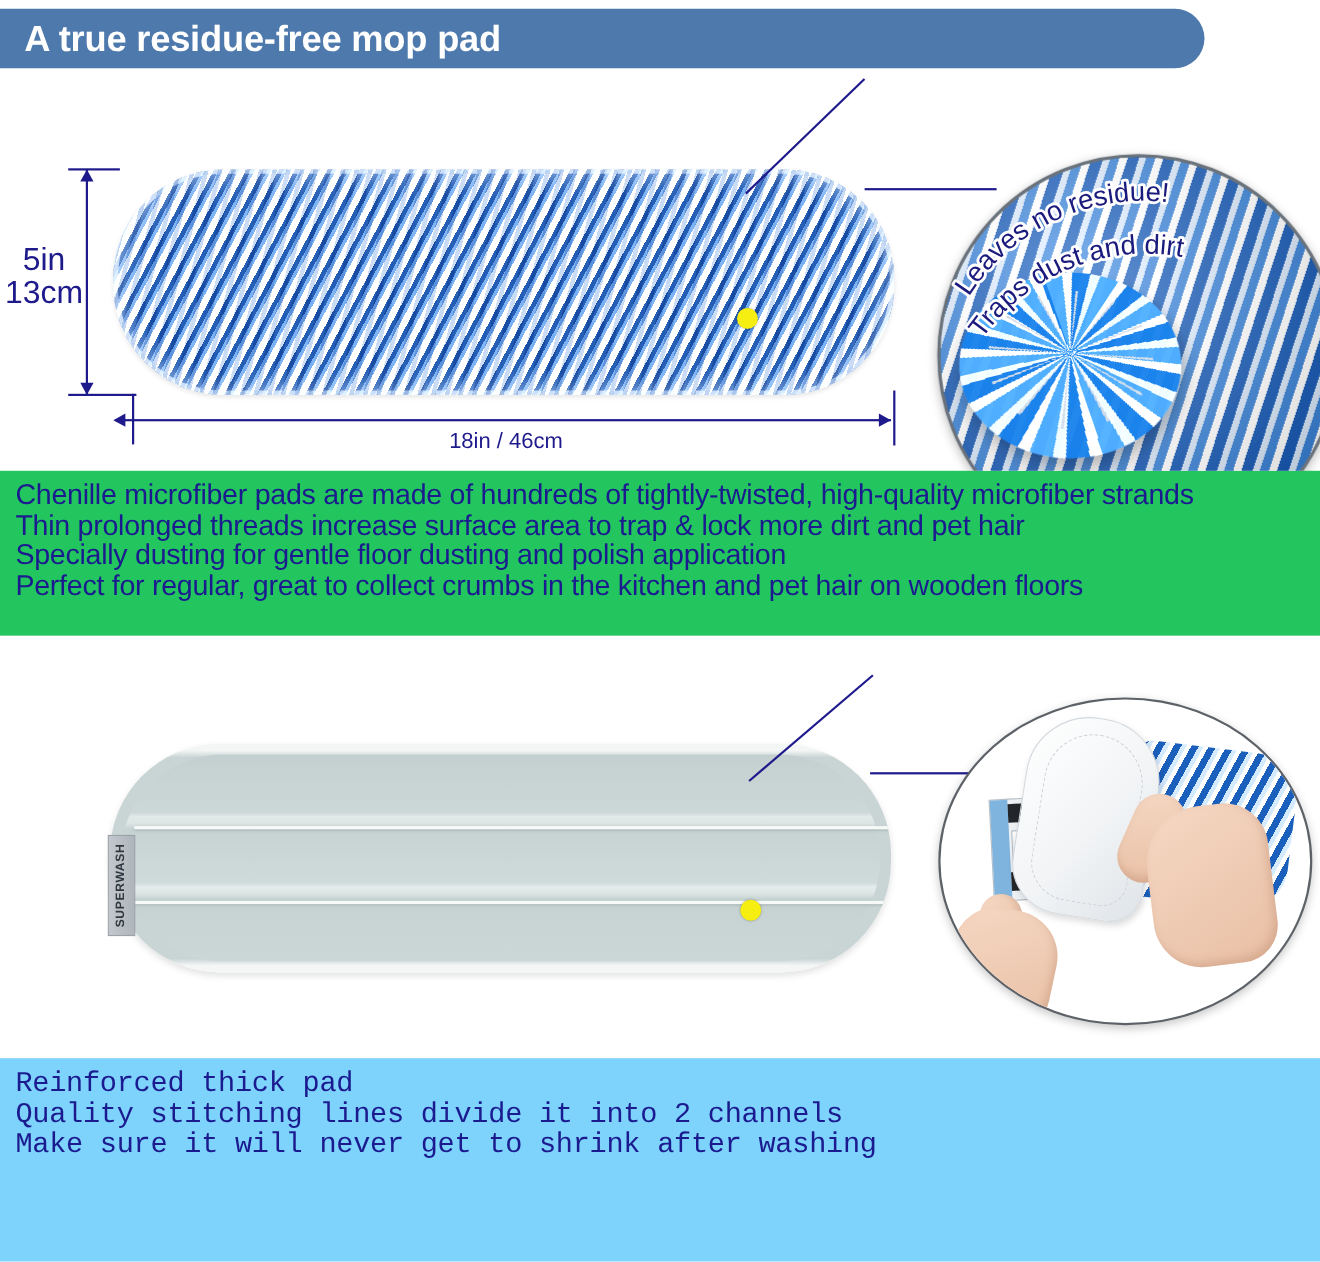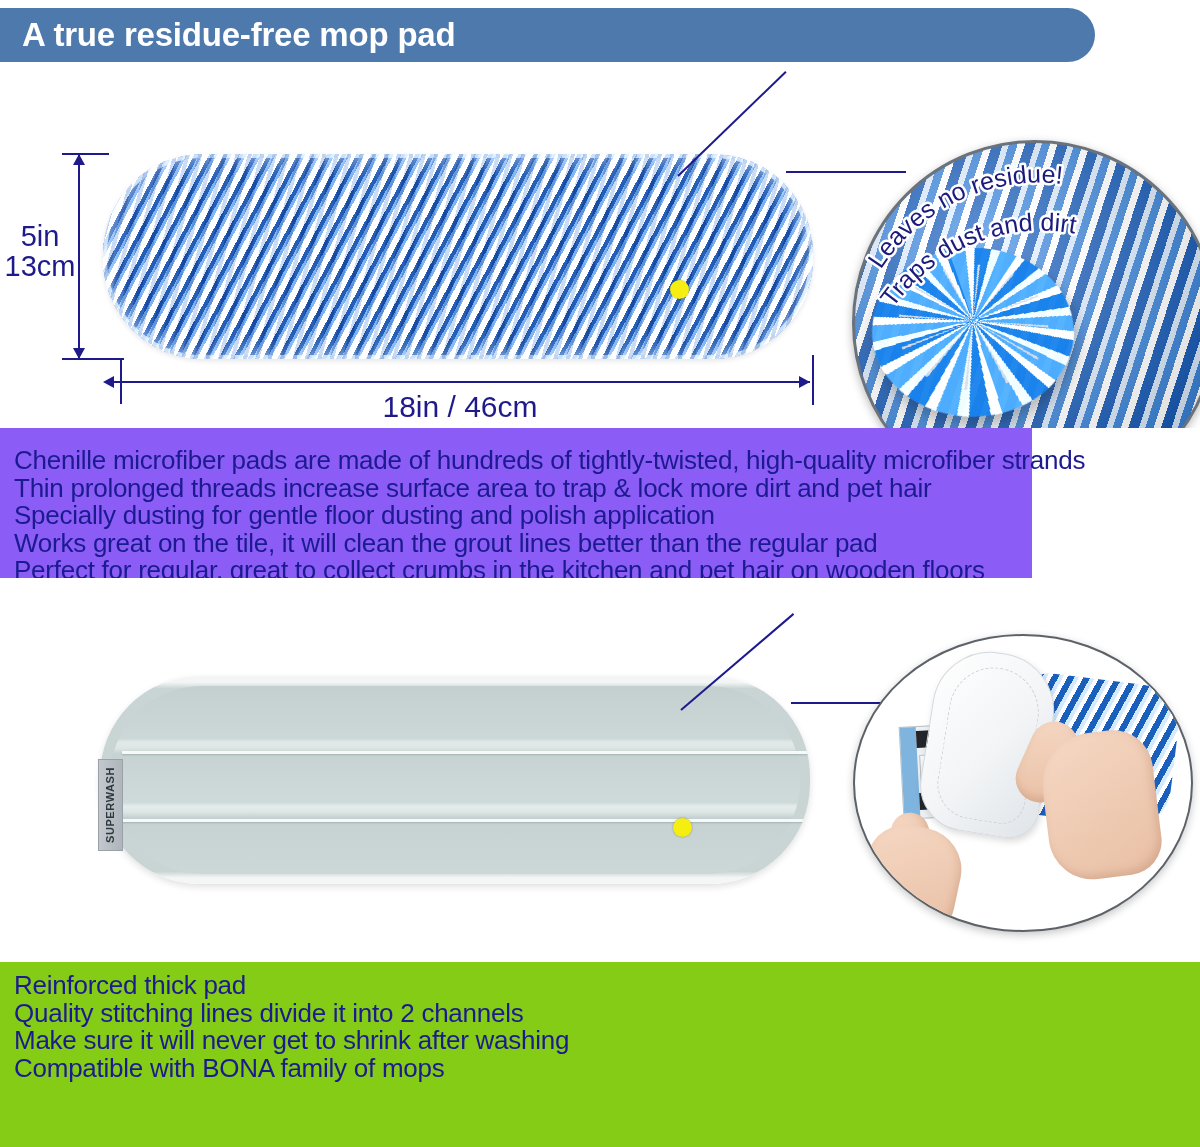--- a/index.html
+++ b/index.html
@@ -142,21 +142,21 @@
     position: absolute; left: 812px; top: 285px;
     width: 2px; height: 50px; background: #1e1a8c;
   }
 
   #dim-width-label {
     position: absolute;
     left: 105px; top: 320px;
     width: 710px;
     text-align: center;
     color: #1e1a8c;
-    font-size: 30px;
+    font-size: 20px;
   }
 
   
   #leader-top-diag {
     position: absolute;
     left: 678px; top: 105px;
     width: 150px; height: 2px;
     background: #1e1a8c;
     transform-origin: left center;
     transform: rotate(-44deg);
@@ -249,30 +249,31 @@
     paint-order: stroke;
     stroke: #ffffff;
     stroke-width: 5px;
     stroke-linejoin: round;
   }
 
   
   #features-band-1 {
     position: absolute;
     left: 0; top: 428px;
-    width: 1032px; height: 150px;
-    background: #8b5cf6;
-    padding: 19px 0 0 14px;
+    width: 1200px; height: 150px;
+    background: #22c55e;
+    padding: 8px 0 0 14px;
   }
   #features-band-2 {
     position: absolute;
     left: 0; top: 962px;
     width: 1200px; height: 185px;
-    background: #84cc16;
+    background: #7dd3fc;
     padding: 10px 15px 0 14px;
+    font-family: Liberation Mono, monospace;
   }
   .feature-line {
     color: #1b1a8f;
     font-size: 26px;
     line-height: 27.6px;
     white-space: nowrap;
     letter-spacing: -0.25px;
   }
 
   
@@ -514,21 +515,20 @@
           <textPath href="#arc2" startOffset="2%">Traps dust and dirt</textPath>
         </text>
       </svg>
     </div>
   </div>
 
   <div id="features-band-1">
     <div class="feature-line">Chenille microfiber pads are made of hundreds of tightly-twisted, high-quality microfiber strands</div>
     <div class="feature-line">Thin prolonged threads increase surface area to trap &amp; lock more dirt and pet hair</div>
     <div class="feature-line">Specially dusting for gentle floor dusting and polish application</div>
-    <div class="feature-line">Works great on the tile, it will clean the grout lines better than the regular pad</div>
     <div class="feature-line">Perfect for regular, great to collect crumbs in the kitchen and pet hair on wooden floors</div>
   </div>
 
   <div id="section2-figure">
 
     <div id="pad-backing">
       <div id="pad-backing-inner">
         <div class="stitch-line" id="stitch-1"></div>
         <div class="stitch-line" id="stitch-2"></div>
       </div>
@@ -562,16 +562,15 @@
   </div>
 
   <div id="superwash-tag">
     <span>SUPERWASH</span>
   </div>
 
   <div id="features-band-2">
     <div class="feature-line">Reinforced thick pad</div>
     <div class="feature-line">Quality stitching lines divide it into 2 channels</div>
     <div class="feature-line">Make sure it will never get to shrink after washing</div>
-    <div class="feature-line">Compatible with BONA family of mops</div>
   </div>
 
 </div>
 
 </body></html>

